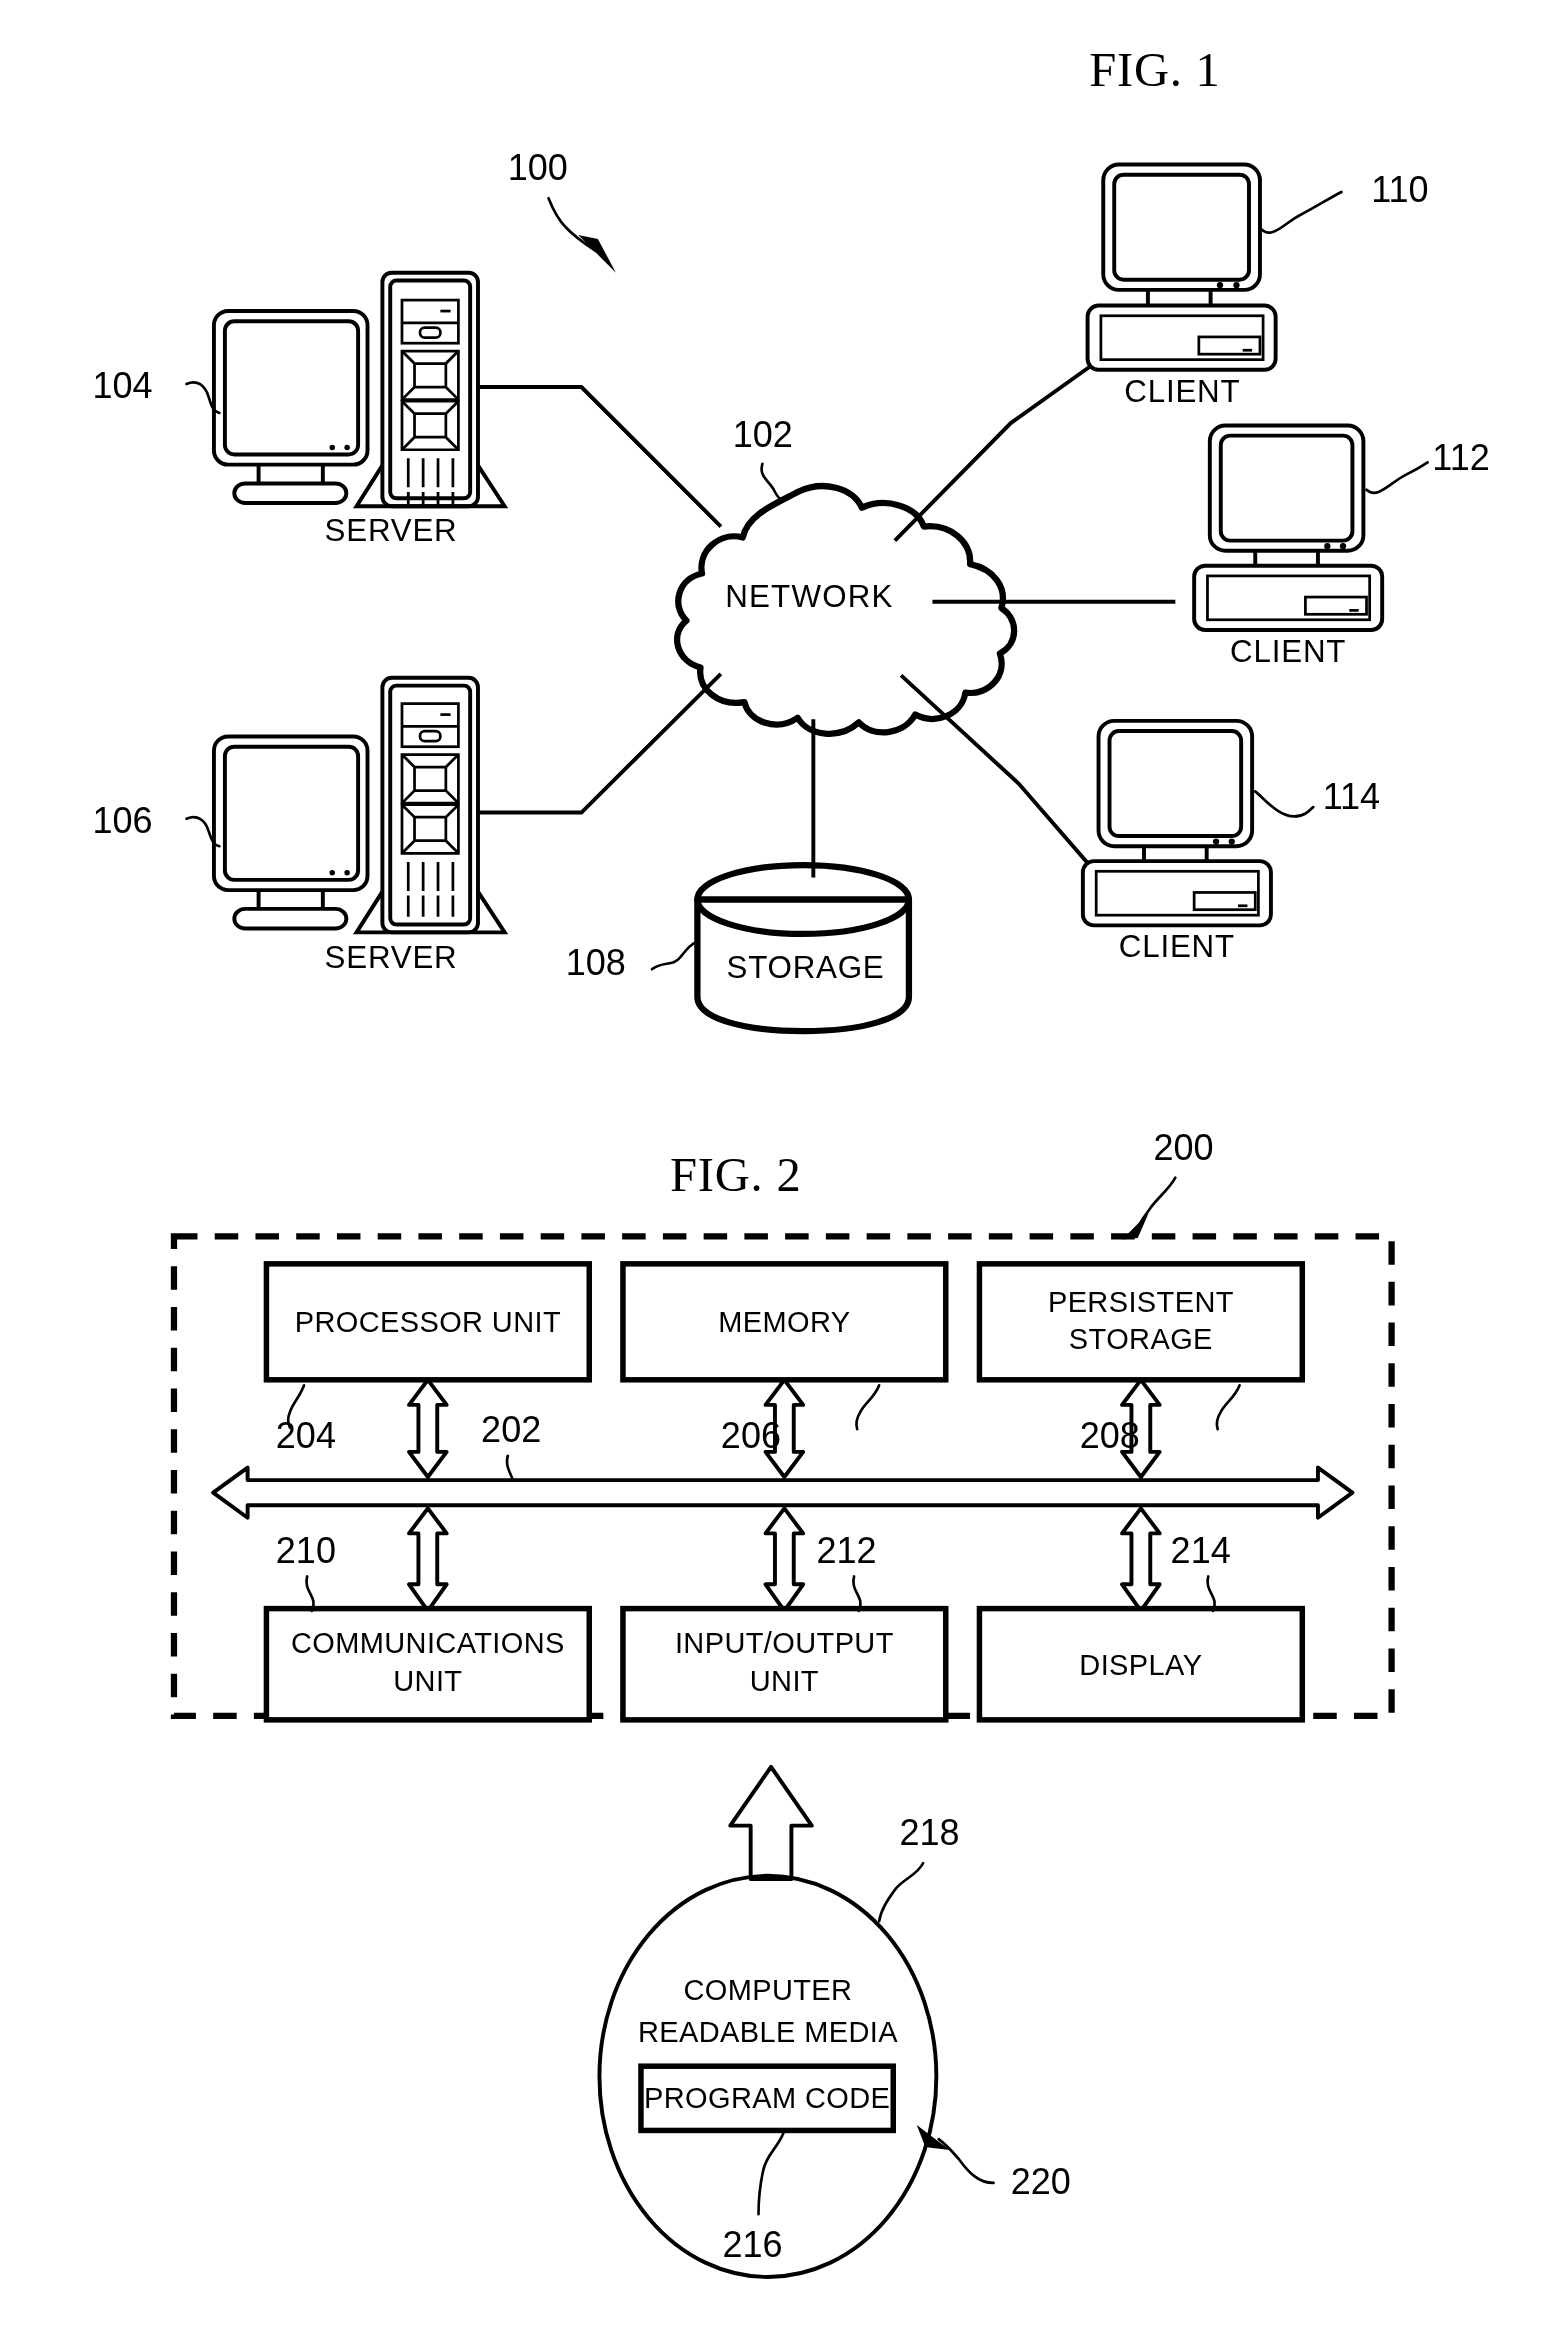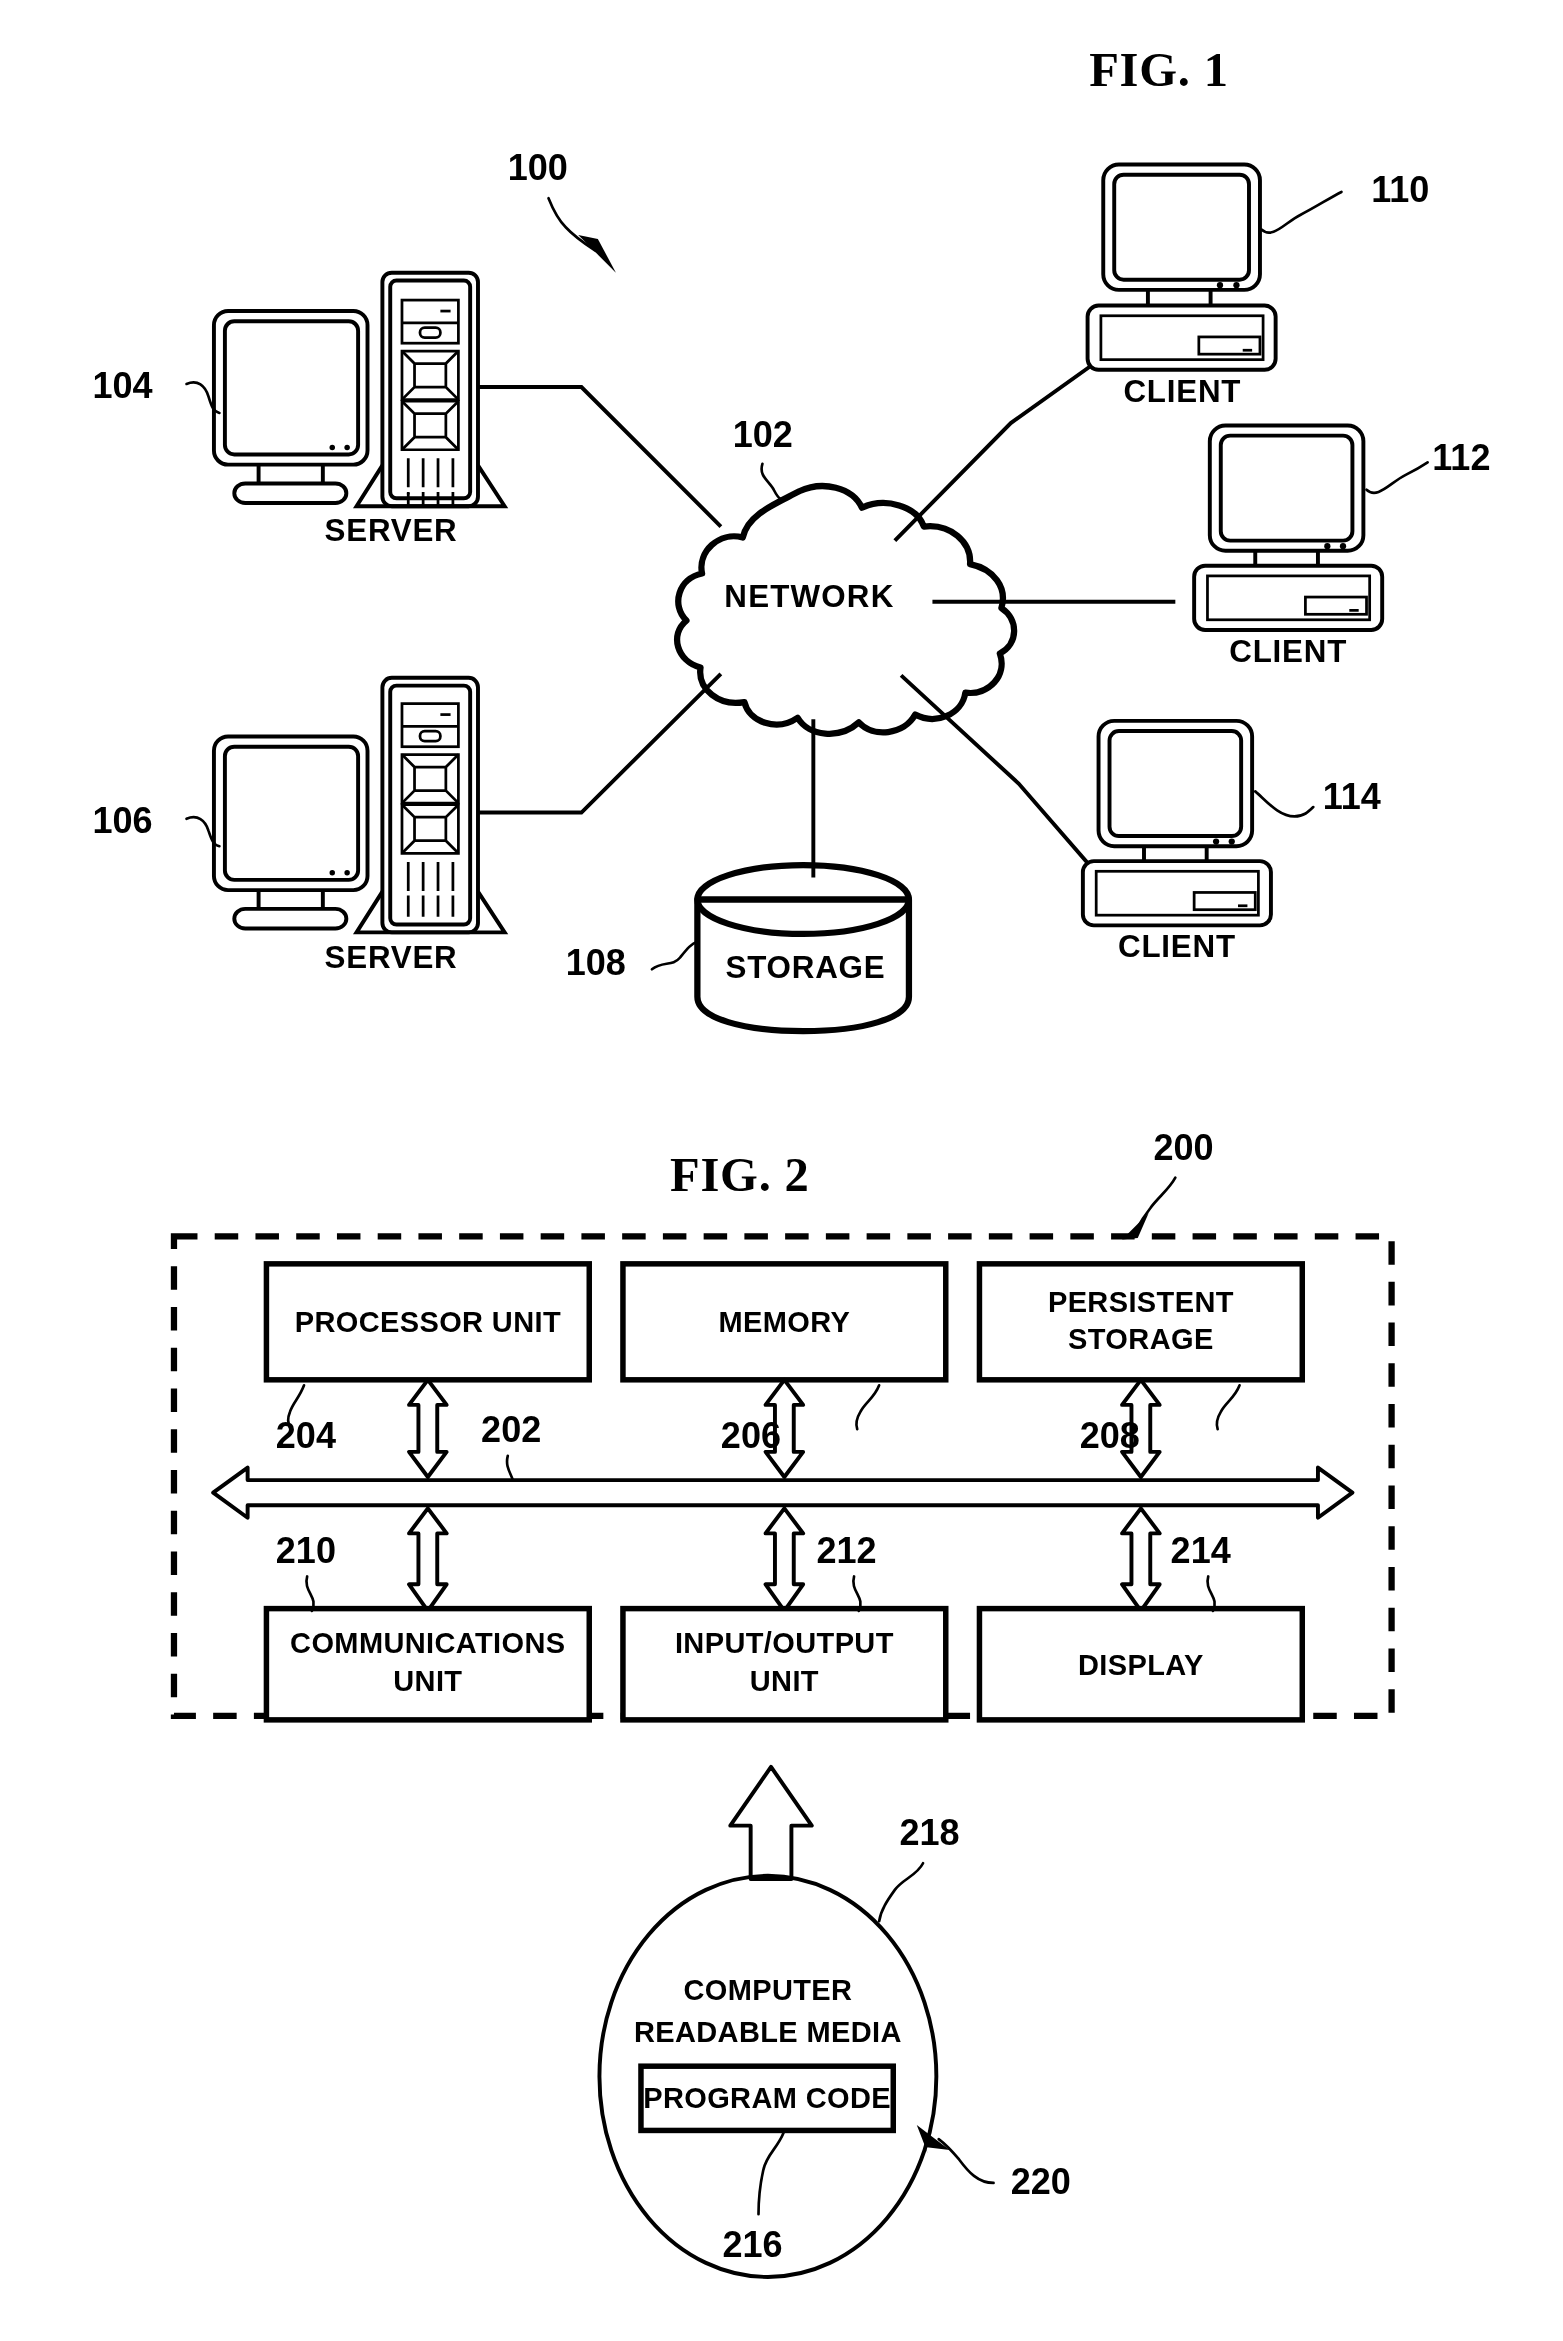--- a/index.html
+++ b/index.html
@@ -11,21 +11,20 @@
   body {
     width: 1564px;
     height: 2342px;
     position: relative;
     font-family: "Liberation Sans", sans-serif;
     overflow: hidden;
   }
   #figure-sheet {
     position: absolute;
     inset: 0;
-    font-weight: bold;
   }
   svg.sheet {
     display: block;
     width: 1564px;
     height: 2342px;
   }
   .ln {
     fill: none;
     stroke: #000000;
     stroke-width: 5;

